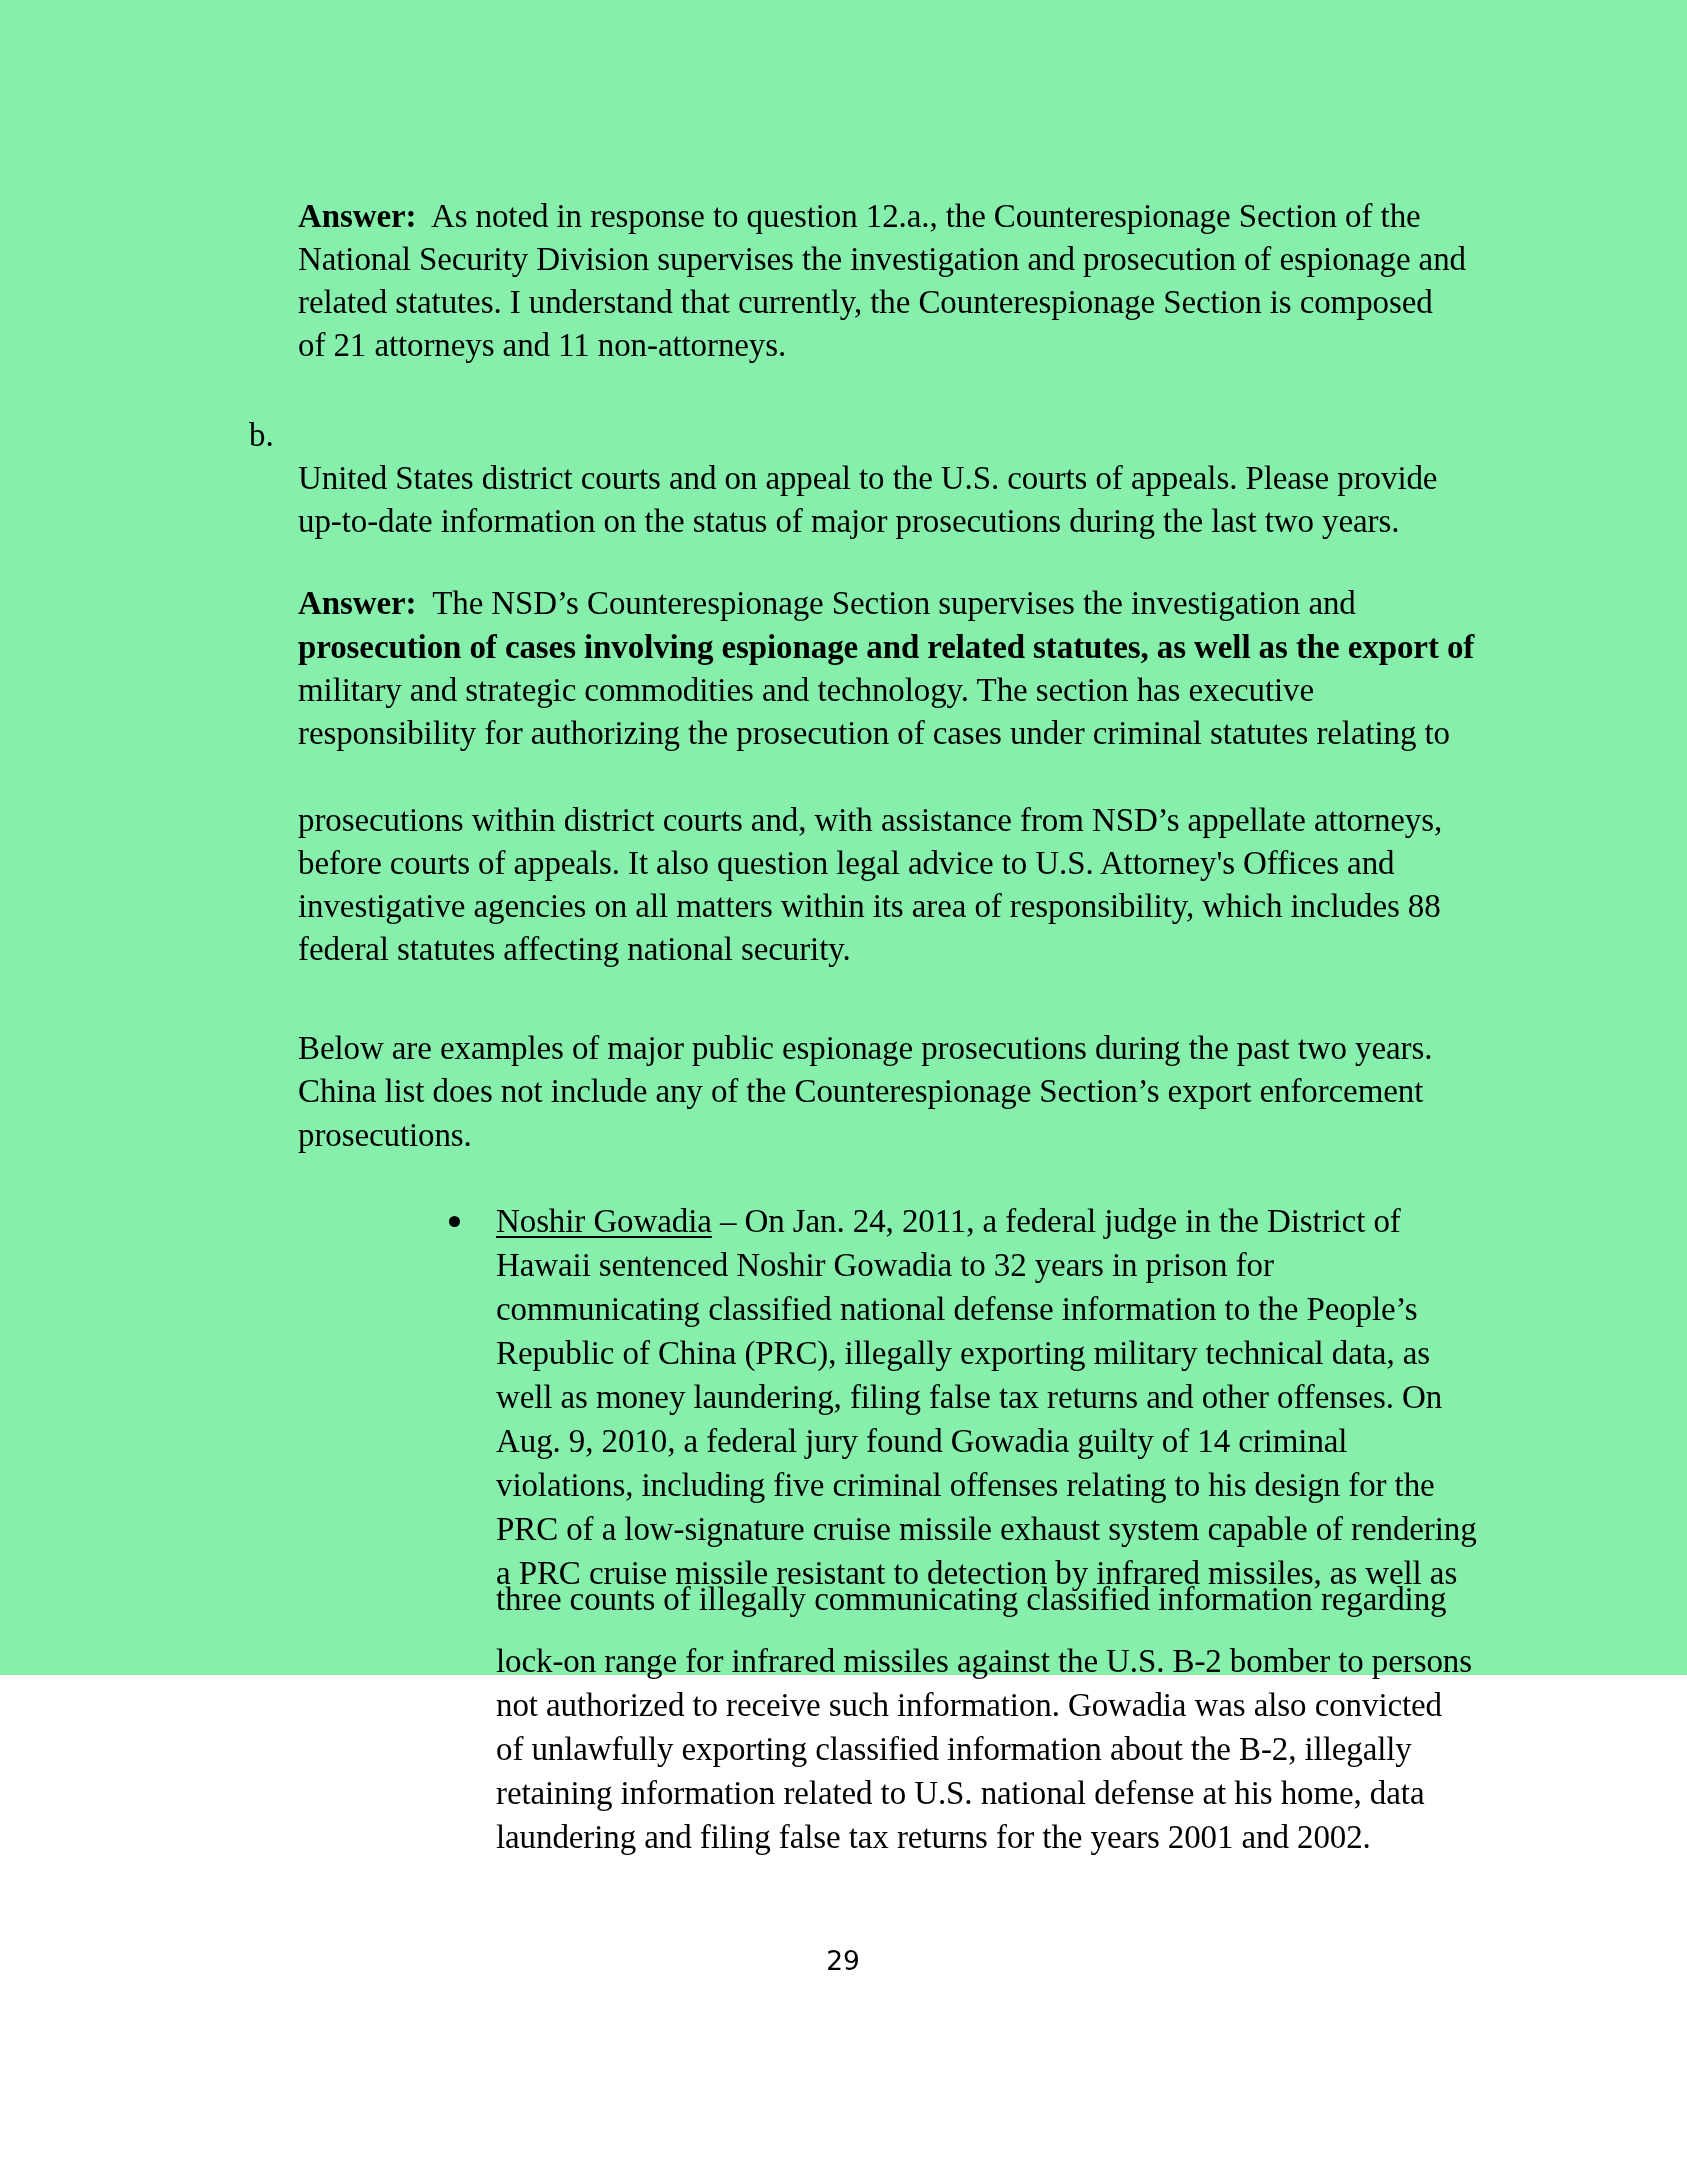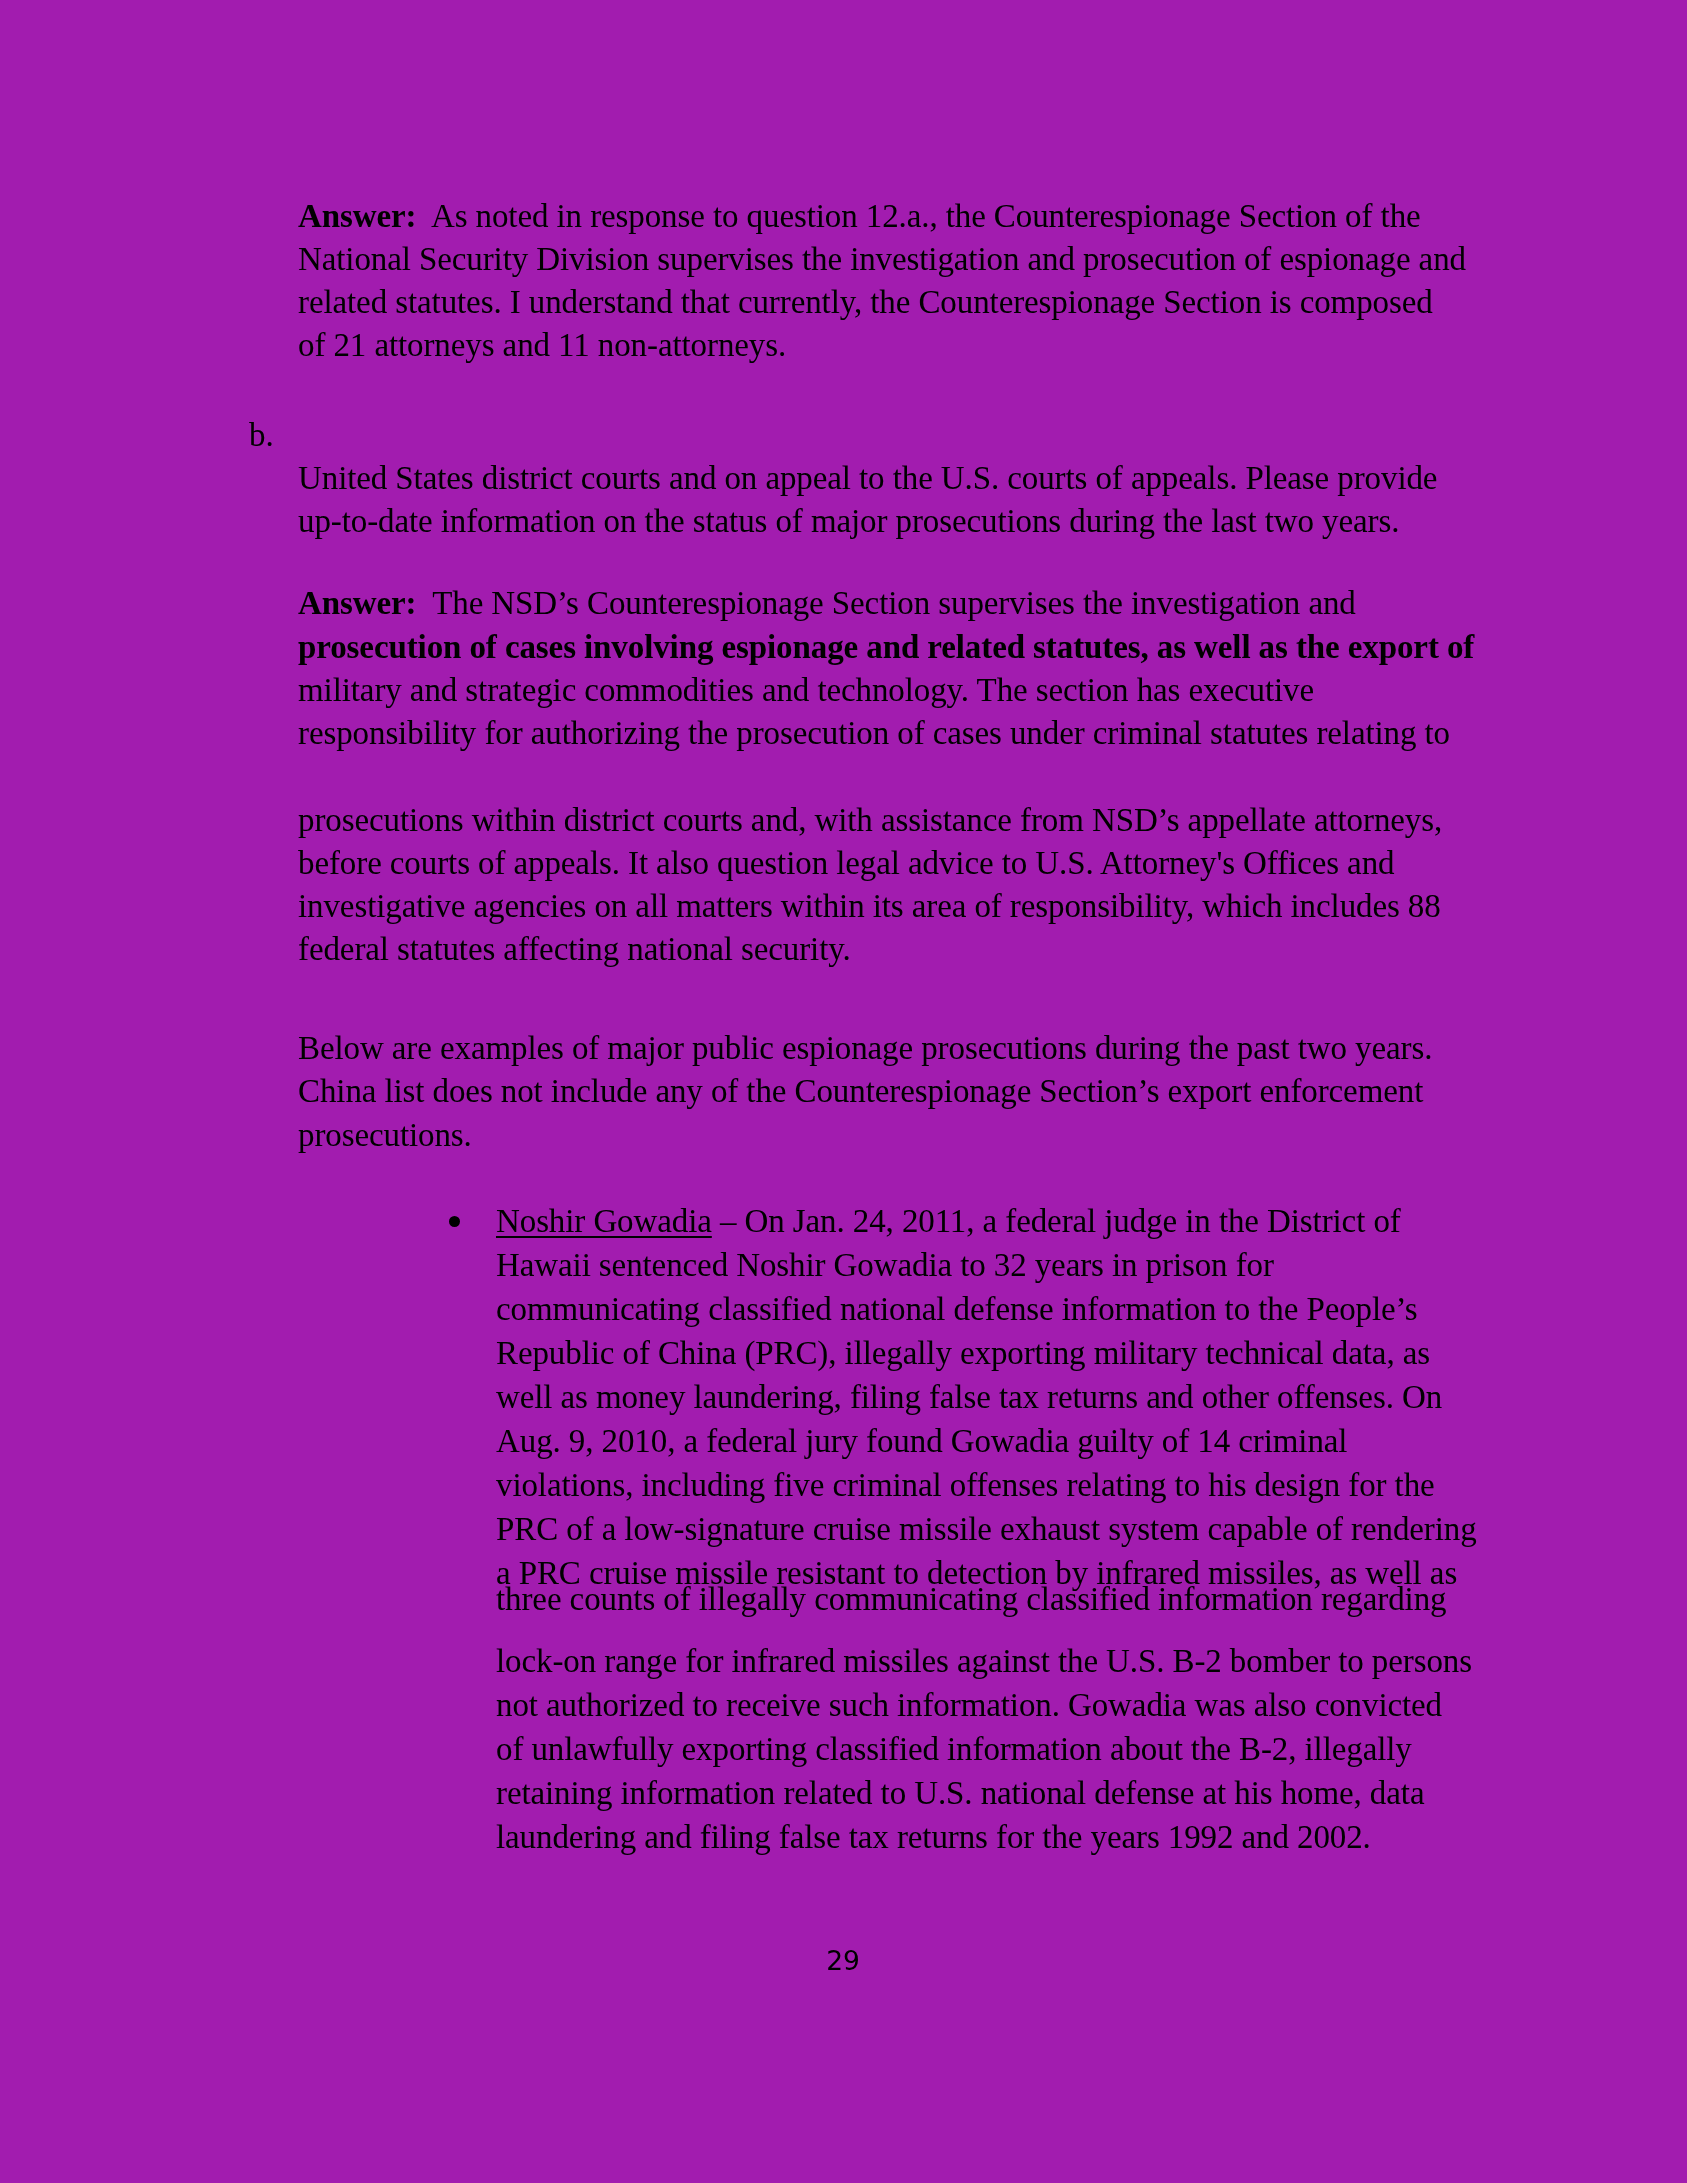--- a/index.html
+++ b/index.html
@@ -1,17 +1,17 @@
 <!DOCTYPE html>
 <html style="font-size:10.6px"><head>
 <meta charset="utf-8">
 <style>
   html, body { margin: 0; padding: 0; background: #ffffff; }
   body { width: 1687px; height: 2183px; position: relative; overflow: hidden; }
-  .page { position: absolute; left: 0; top: 0; width: 1687px; height: 2183px; background: #a21caf; color: #000000; }
+  .page { position: absolute; left: 0; top: 0; width: 1687px; height: 1675px; background: #86efac; color: #000000; }
   .ln {
     position: absolute;
     font-family: "Liberation Serif", "DejaVu Serif", serif;
     font-size: 33px;
     line-height: 33px;
     white-space: nowrap;
     color: #000;
     letter-spacing: -0.1px;
   }
   .bold { font-weight: bold; }
@@ -71,18 +71,18 @@
     <div class="ln" style="left:496px; top:1381px;">well as money laundering, filing false tax returns and other offenses.  On</div>
     <div class="ln" style="left:496px; top:1425px;">Aug. 9, 2010, a federal jury found Gowadia guilty of 14 criminal</div>
     <div class="ln" style="left:496px; top:1469px;">violations, including five criminal offenses relating to his design for the</div>
     <div class="ln" style="left:496px; top:1513px;">PRC of a low-signature cruise missile exhaust system capable of rendering</div>
     <div class="ln" style="left:496px; top:1557px;">a PRC cruise missile resistant to detection by infrared missiles, as well as</div>
     <div class="ln" style="left:496px; top:1583px;">three counts of illegally communicating classified information regarding</div>
     <div class="ln" style="left:496px; top:1645px;">lock-on range for infrared missiles against the U.S. B-2 bomber to persons</div>
     <div class="ln" style="left:496px; top:1689px;">not authorized to receive such information.  Gowadia was also convicted</div>
     <div class="ln" style="left:496px; top:1733px;">of unlawfully exporting classified information about the B-2, illegally</div>
     <div class="ln" style="left:496px; top:1777px;">retaining information related to U.S. national defense at his home, data</div>
-    <div class="ln" style="left:496px; top:1821px;">laundering and filing false tax returns for the years 1992 and 2002.</div>
+    <div class="ln" style="left:496px; top:1821px;">laundering and filing false tax returns for the years 2001 and 2002.</div>
   </div>
 
   <div class="pagenum" style="top:1948px;">29</div>
 </div>
 
 
 </body></html>

